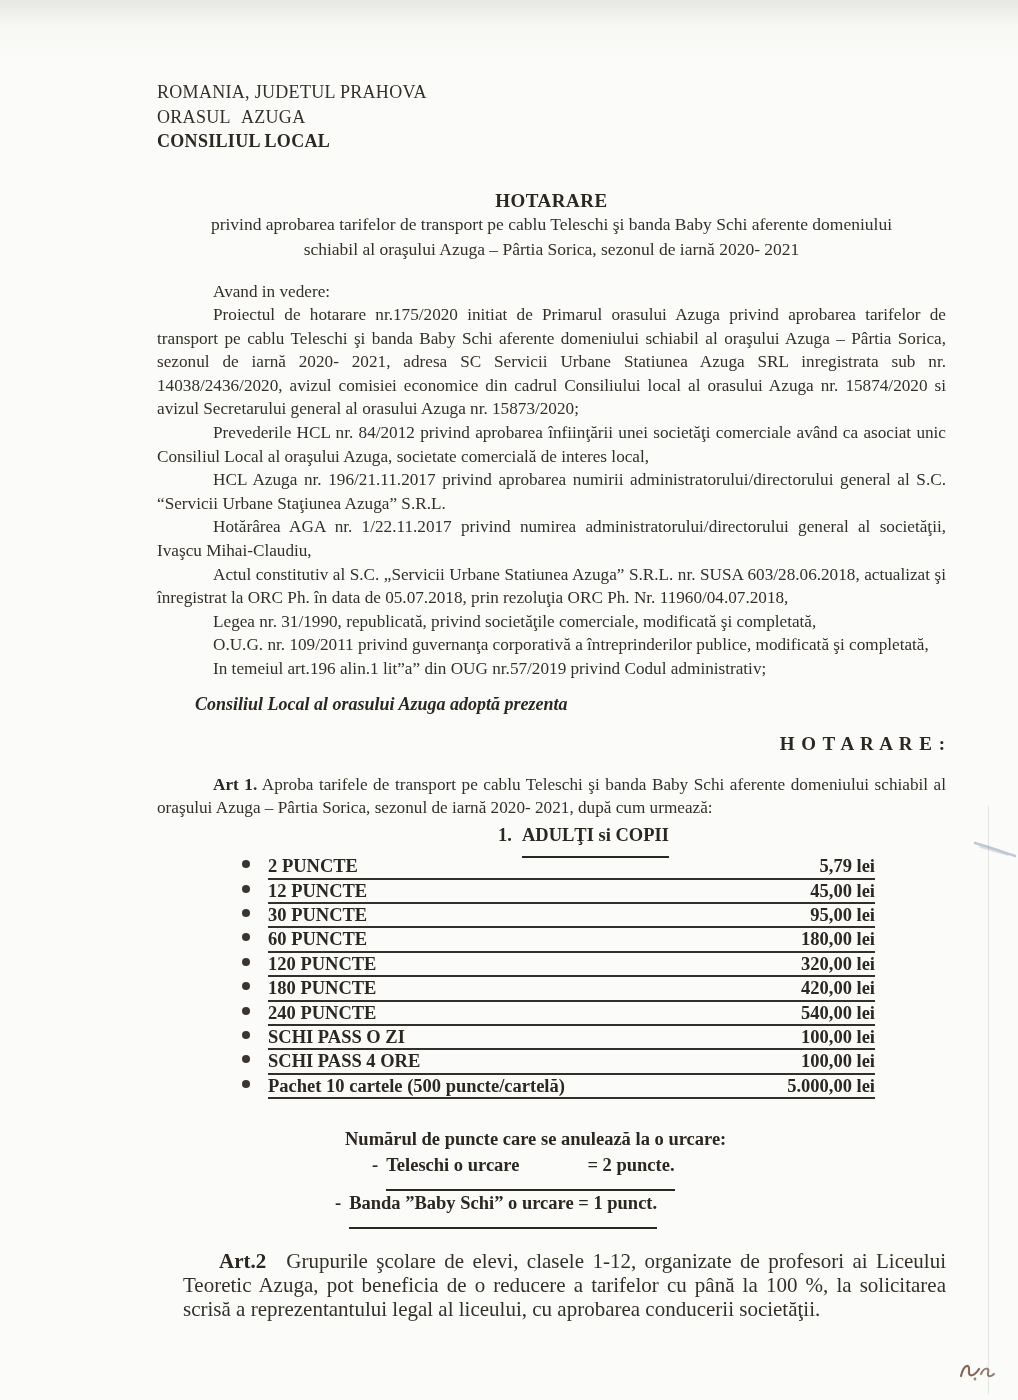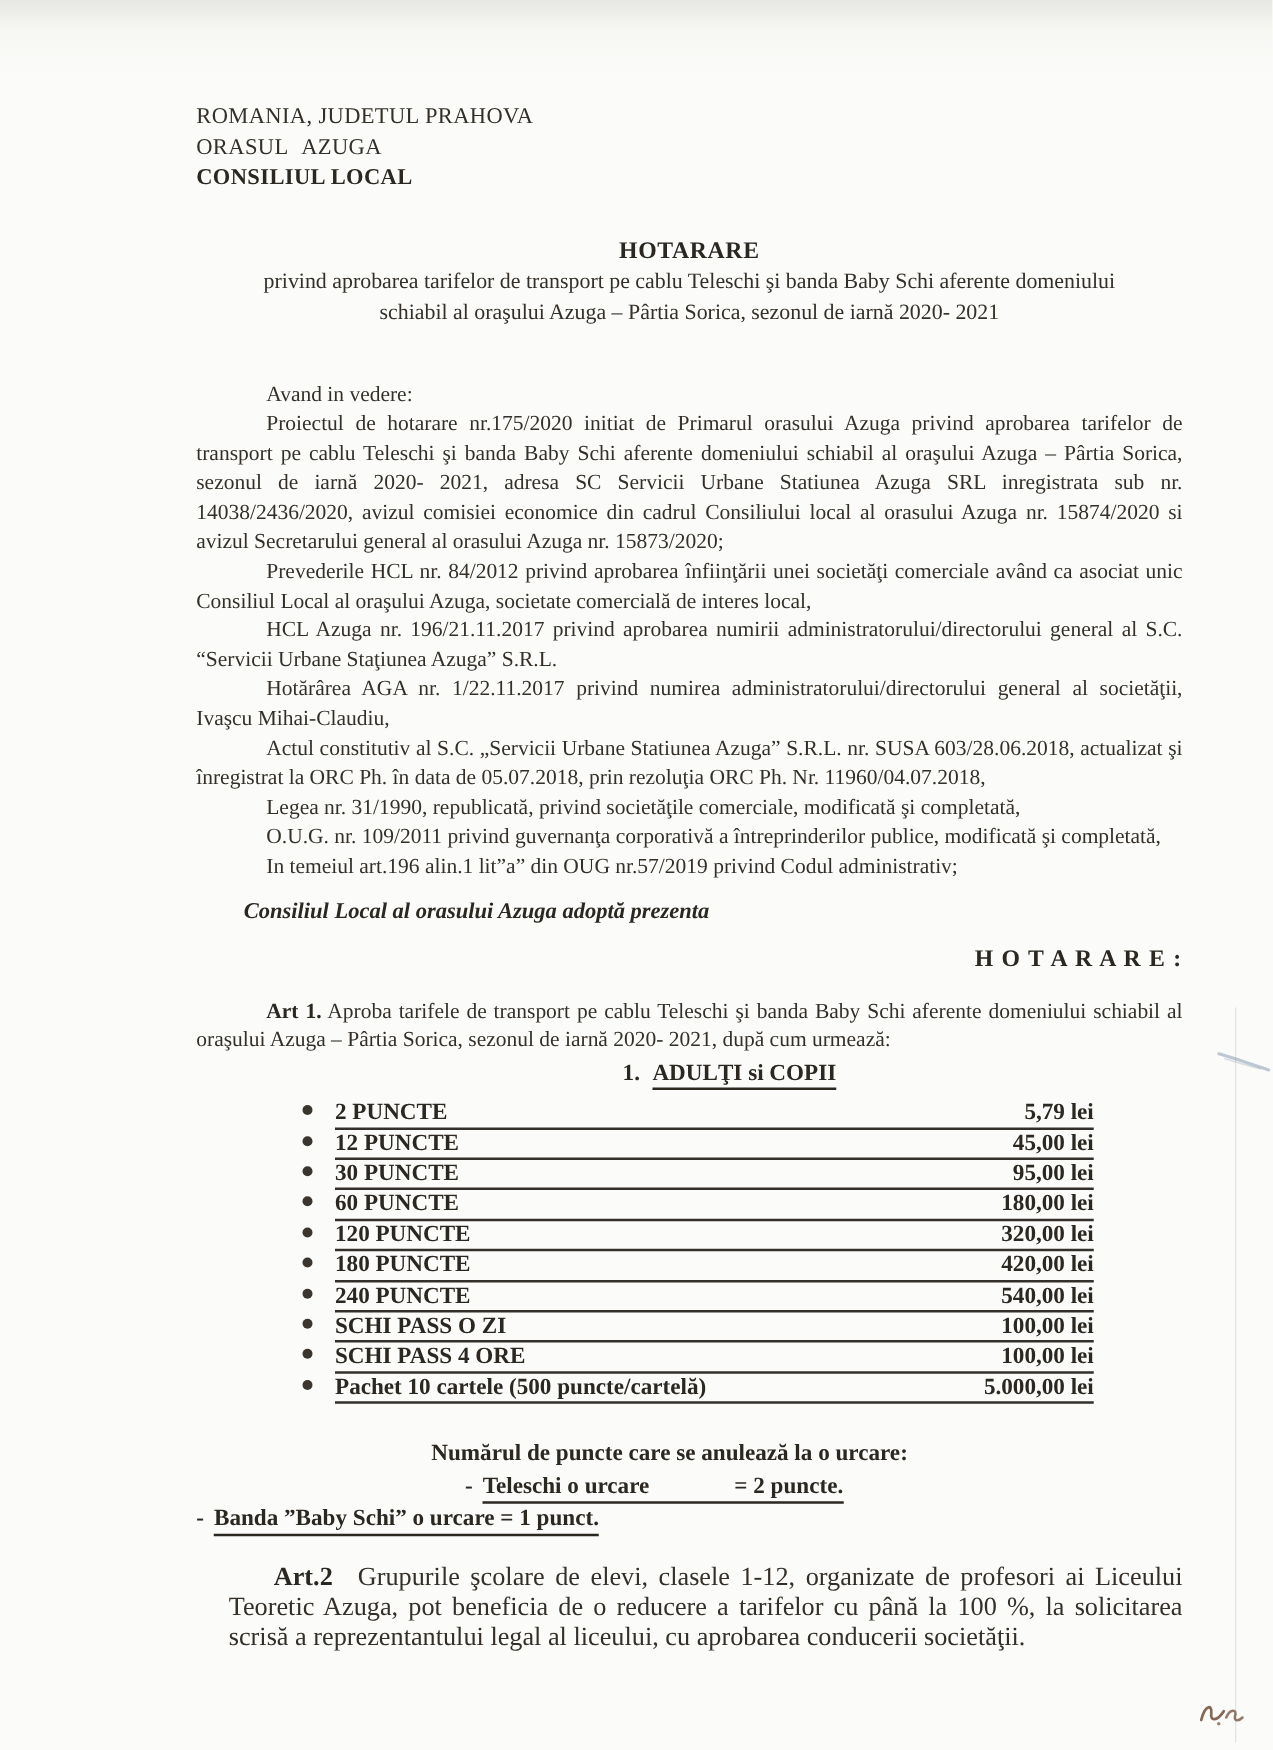--- a/index.html
+++ b/index.html
@@ -15,47 +15,47 @@
   }
   .bold{font-weight:700;color:#2b2721;}
   
   .header-block{font-size:18px;line-height:24.5px;letter-spacing:.3px;}
   .city-line{word-spacing:7px;}
   
   .title-block{text-align:center;margin-top:36px;}
   .doc-title{font-size:19px;letter-spacing:.5px;margin-top:22px;}
   .subtitle{font-size:17.5px;line-height:25px;}
   
-  .preamble{margin-top:42px;font-size:17.2px;line-height:23.6px;text-align:justify;}
+  .preamble{margin-top:18px;font-size:17.2px;line-height:23.6px;text-align:justify;}
   .preamble p{margin:0;text-indent:56px;}
   .intro{text-indent:55px;}
   
   .adoption{margin:13px 0 0 0;text-indent:38px;font-size:18px;font-style:italic;}
   .decision-heading{margin-top:18px;text-align:right;font-size:19px;letter-spacing:1px;}
   
   .art1{margin:18px 0 0 0;font-size:17.2px;line-height:23.8px;text-align:justify;text-indent:56px;}
   .list-title{margin-top:5px;text-align:center;font-size:18.5px;padding-left:64px;}
   .list-title .num{margin-right:10px;}
-  .u-line{border-bottom:2px solid #2b2721;padding-bottom:1px;}
+  .u-line{border-bottom:2px solid #2b2721;padding-bottom:11px;}
   
   .tariff-list{margin-top:9px;margin-left:111px;width:607px;font-size:18.5px;}
   .tariff-row{position:relative;height:24.4px;}
   .row-inner{
     position:absolute;inset:0;display:flex;justify-content:space-between;align-items:flex-start;
     border-bottom:2px solid #33302b;padding-bottom:0px;
   }
   .bullet{position:absolute;left:-26px;top:5px;width:8px;height:8px;border-radius:50%;background:#3a362f;}
   .t-label,.t-price{font-weight:700;color:#2b2721;white-space:nowrap;line-height:22px;}
   
   .points-note{margin-top:28px;font-size:18.5px;line-height:25.5px;}
   .pn-title{margin-left:188px;}
   .pn-line1{margin-left:215px;}
-  .pn-line2{}
+  .pn-line2{margin-left:178px;}
   .dash{margin-right:8px;}
-  .ul-span{display:inline-block;border-bottom:2px solid #2b2721;padding-bottom:0px;line-height:23px;}
+  .ul-span{display:inline-block;border-bottom:2px solid #2b2721;padding-bottom:12px;line-height:23px;}
   .gap-span{display:inline-block;width:68px;}
   
   .art2{margin:20px 0 0 26px;font-size:21px;line-height:24.4px;text-align:justify;}
   .art2-indent{display:inline-block;width:36px;}
   .art2-gap{display:inline-block;width:20px;}
   
   .scan-streak{position:absolute;left:988px;top:806px;width:1px;height:588px;background:#cfcfcb;opacity:.55;}
   .pen-smudge{position:absolute;left:972px;top:832px;}
   .handwriting{position:absolute;left:953px;top:1348px;}
 </style>

